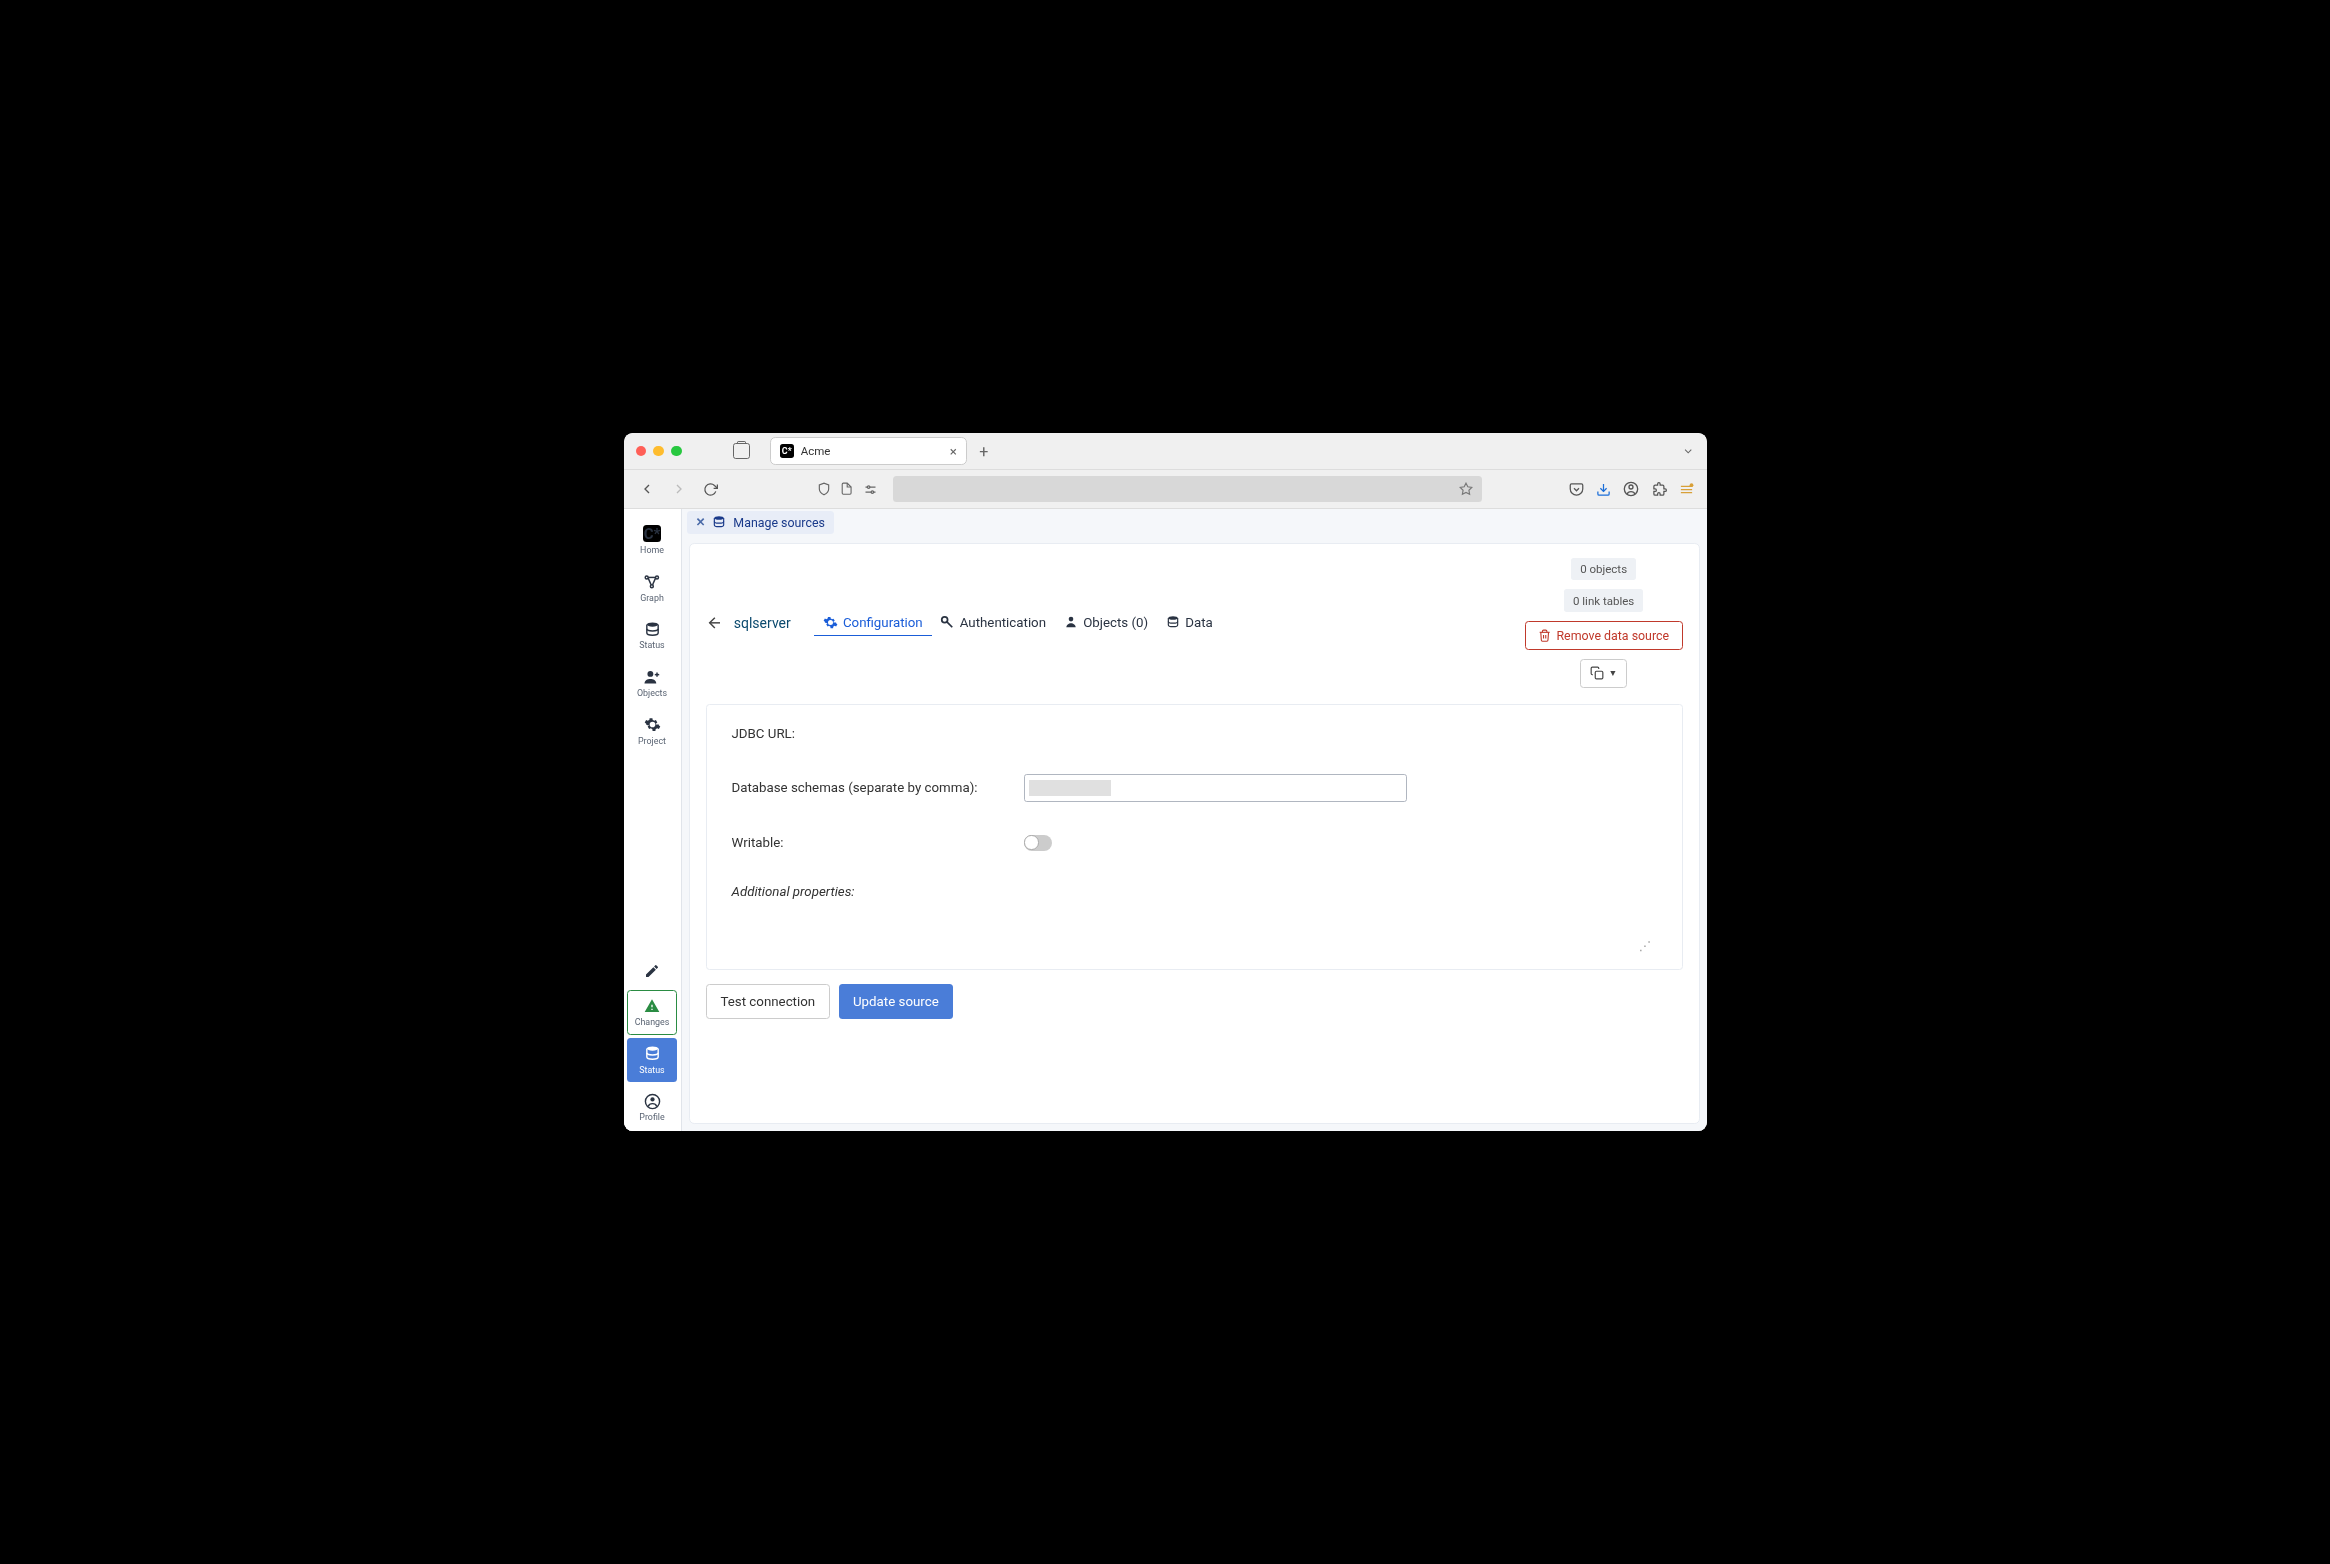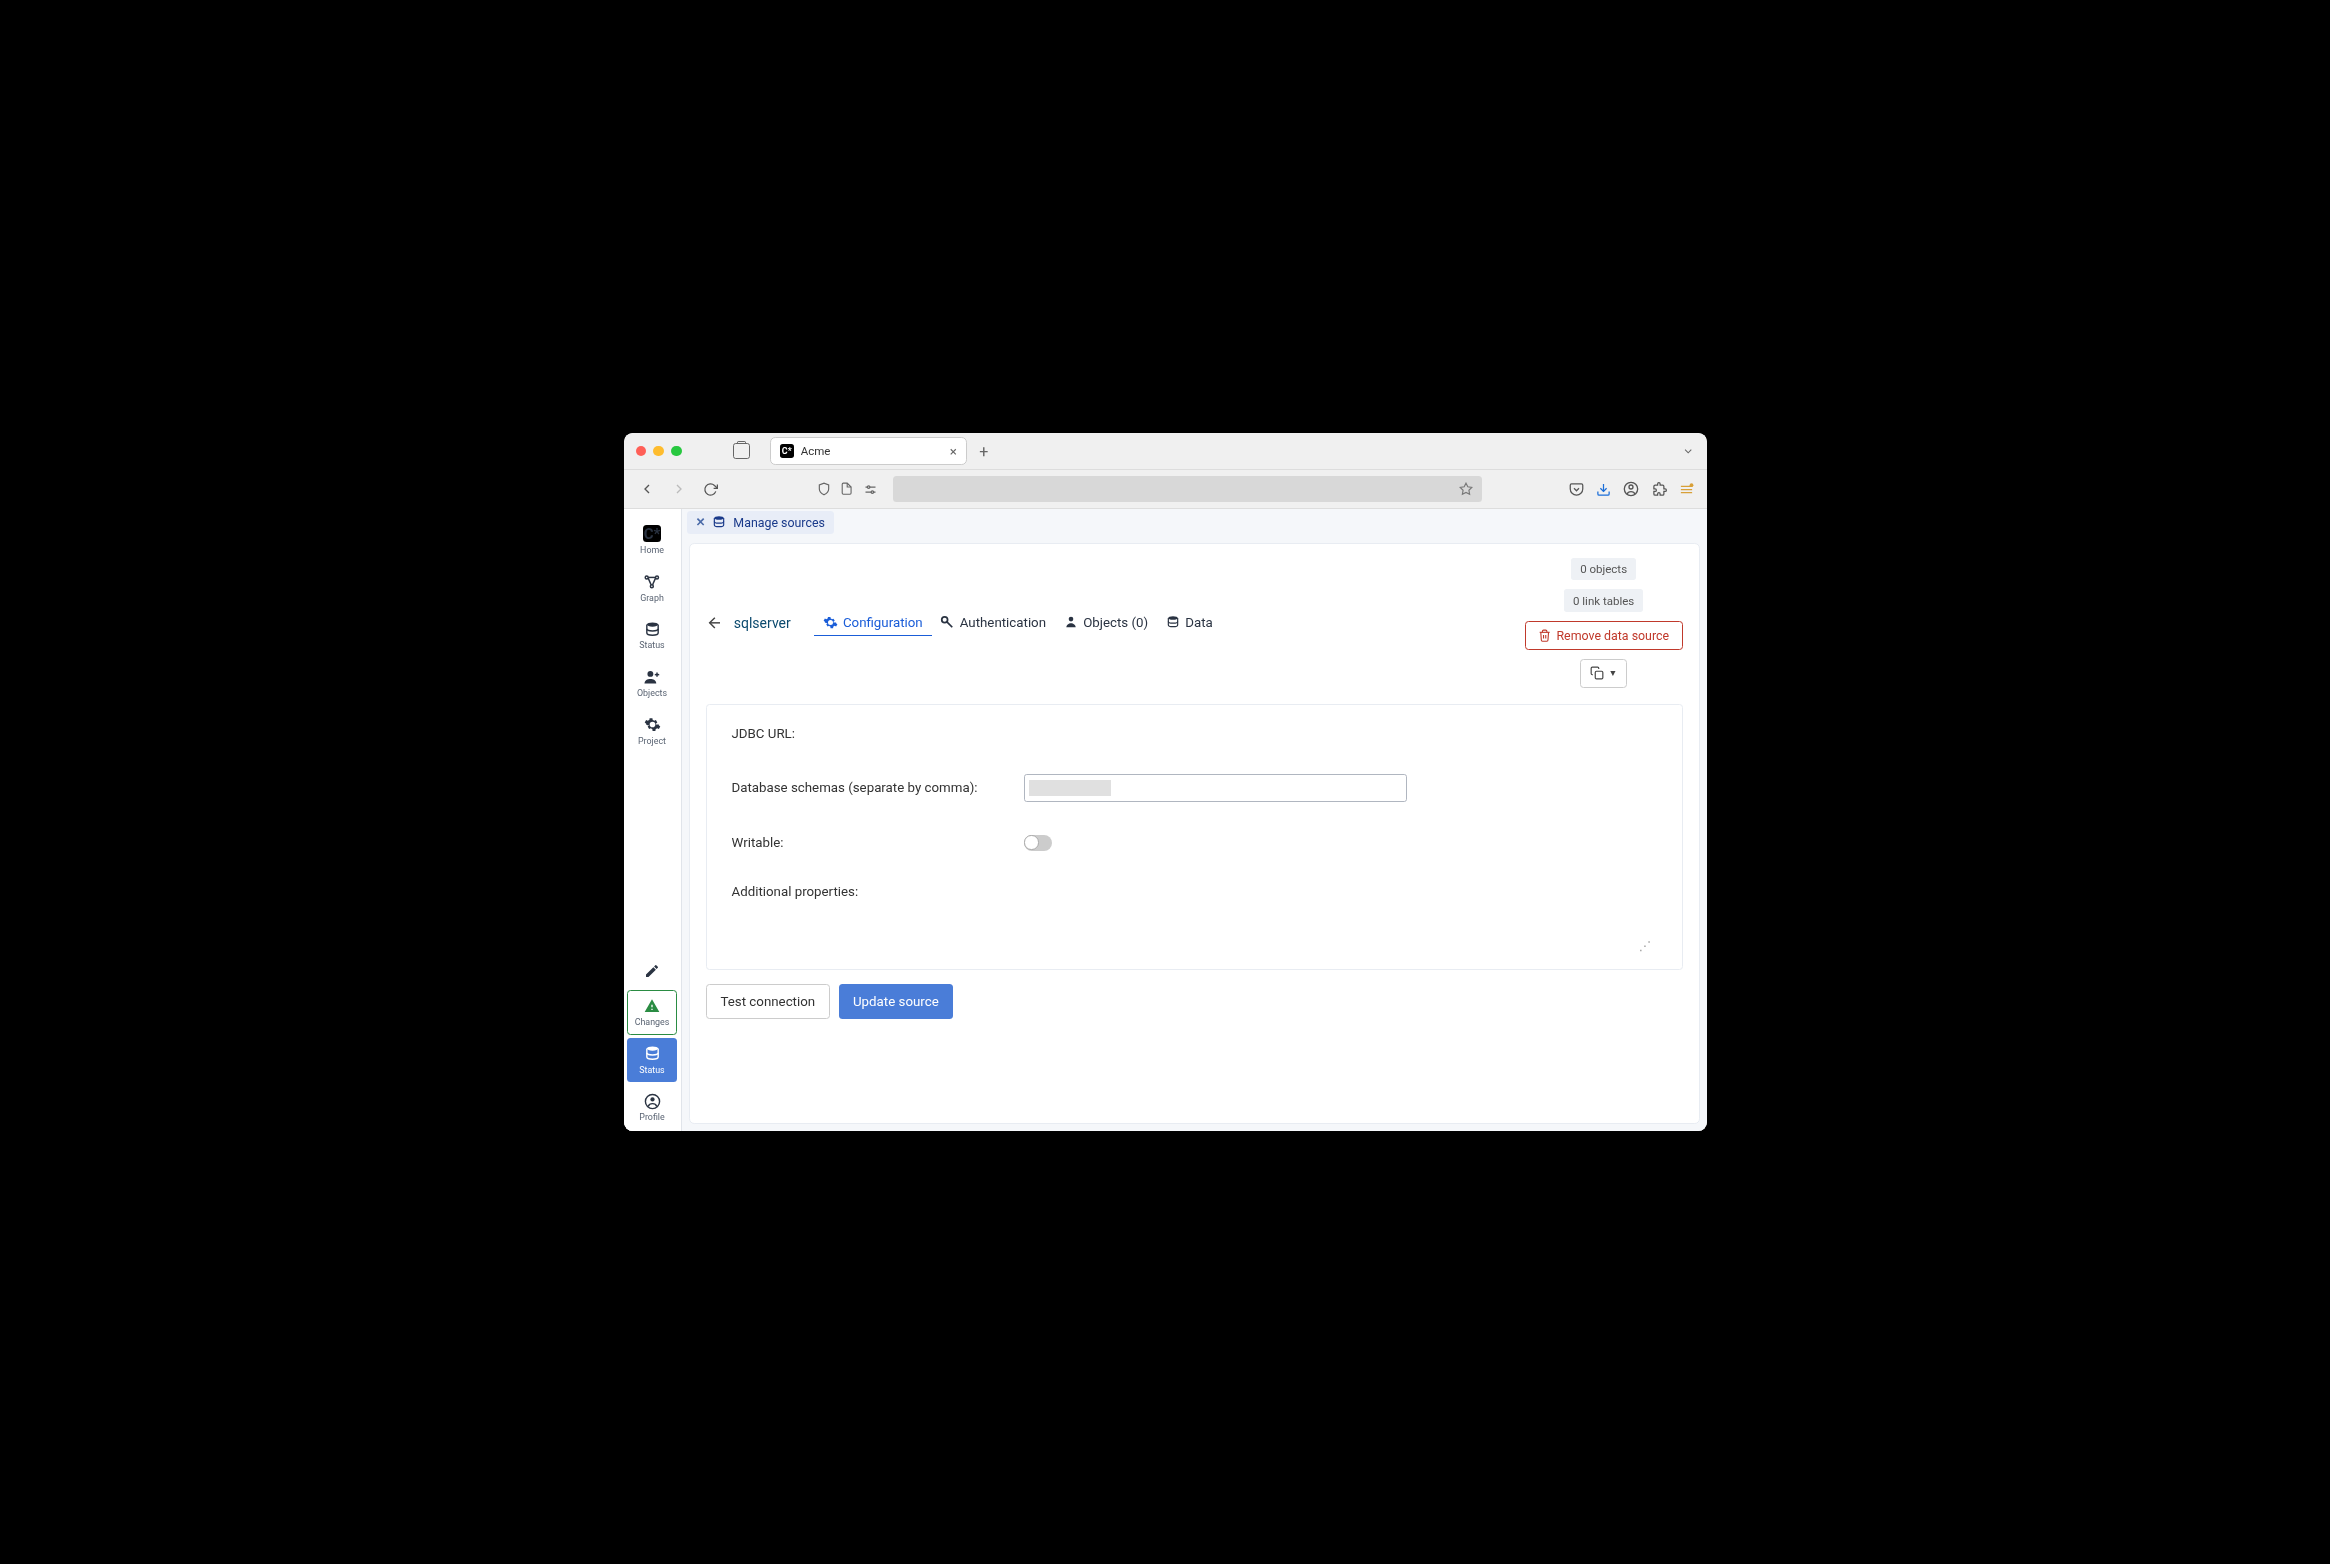--- a/index.html
+++ b/index.html
@@ -71,21 +71,21 @@
 .copy-btn { border: 0.9px solid #ccc; background: #fff; padding: 6.2px 8.9px; border-radius: 3.5px; display: flex; align-items: center; gap: 4.4px; cursor: pointer; color: #444; }
 
 
 .form-container { border: 0.9px solid #e8ecf2; border-radius: 3.5px; padding: 21px 25px 16px; flex-shrink: 0; }
 .form-row { display: flex; align-items: center; margin-bottom: 33px; }
 .form-label { width: 292px; font-size: 13.3px; color: #333; }
 .form-input { flex: 1; height: 28px; border: 0.9px solid #b0b6c0; border-radius: 2.7px; padding: 0 7px; font-size: 12.4px; color: #222; }
 .form-input.narrow { max-width: 383px; }
 .toggle { width: 28px; height: 16px; background: #ccc; border-radius: 8.9px; position: relative; cursor: pointer; }
 .toggle::after { content: ""; position: absolute; width: 12.4px; height: 12.4px; background: #fff; border: 0.9px solid #aaa; border-radius: 50%; left: 0.9px; top: 0.9px; }
-.form-textarea-row { display: flex; margin-bottom: 5.3px; }
+.form-textarea-row { display: flex; margin-bottom: 5.3px; font-style: italic; }
 .form-textarea { flex: 1; border: none; resize: none; height: 53px; position: relative; }
 .resize-handle { text-align: right; color: #999; font-size: 12.4px; padding-right: 5.3px; margin-top: -3.5px; }
 
 .form-actions { display: flex; gap: 8.9px; margin-top: 14px; }
 .btn { padding: 9px 14px; border-radius: 3.5px; font-size: 13.3px; cursor: pointer; }
 .btn-outline { border: 0.9px solid #ccc; background: #fff; color: #333; }
 .btn-primary { border: none; background: #4a7dd8; color: #fff; }
 
 svg { display: block; }
 </style>

